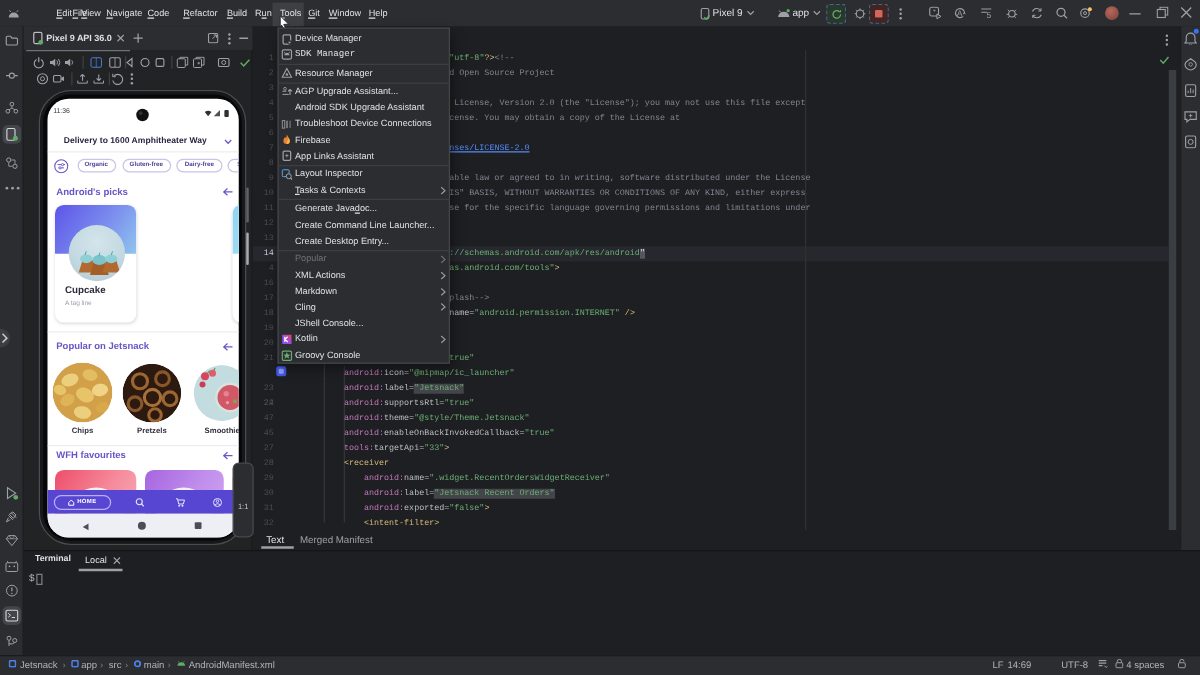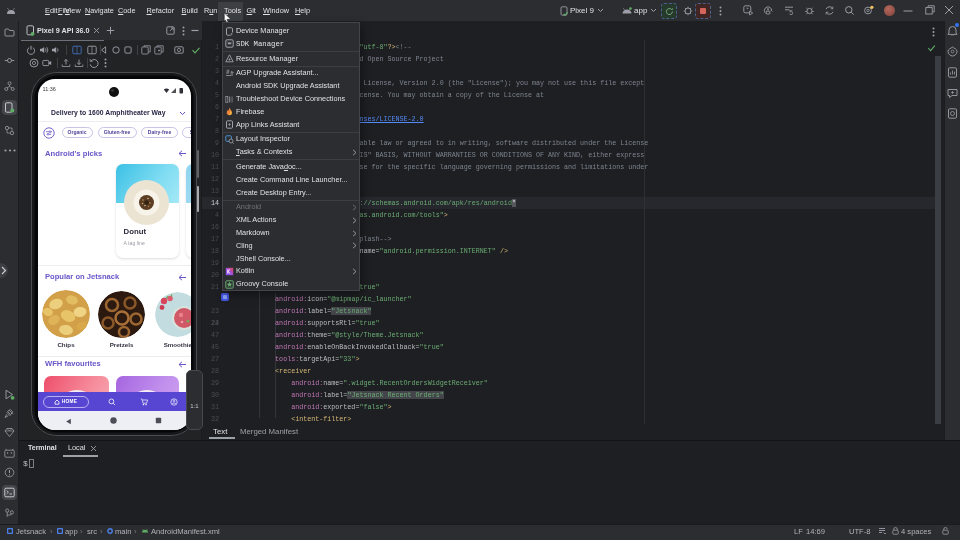--- a/index.html
+++ b/index.html
@@ -372,34 +372,32 @@
         <circle cx="5" cy="7.3" r="0.9" fill="#fff" stroke="#6856c8" stroke-width="0.7"></circle>
       </svg>
 <div style="position:absolute;left:24.0px;top:48.0px;width:31px;height:11px;border:1px solid #c9c3e8;border-radius:6px;box-sizing:border-box;display:flex;align-items:center;justify-content:center;font-family:'Liberation Sans', sans-serif;font-size:5px;font-weight:bold;color:#4f4399;">Organic</div>
 <div style="position:absolute;left:60.0px;top:48.0px;width:39px;height:11px;border:1px solid #c9c3e8;border-radius:6px;box-sizing:border-box;display:flex;align-items:center;justify-content:center;font-family:'Liberation Sans', sans-serif;font-size:5px;font-weight:bold;color:#4f4399;">Gluten-free</div>
 <div style="position:absolute;left:103.5px;top:48.0px;width:37px;height:11px;border:1px solid #c9c3e8;border-radius:6px;box-sizing:border-box;display:flex;align-items:center;justify-content:center;font-family:'Liberation Sans', sans-serif;font-size:5px;font-weight:bold;color:#4f4399;">Dairy-free</div>
 <div style="position:absolute;left:144.5px;top:48.0px;width:30px;height:11px;border:1px solid #c9c3e8;border-radius:6px;box-sizing:border-box;display:flex;align-items:center;justify-content:center;font-family:'Liberation Sans', sans-serif;font-size:5px;font-weight:bold;color:#4f4399;">Sweet</div>
 <div style="position:absolute;left:7.5px;top:70.0px;font-family:'Liberation Sans', sans-serif;font-size:7.7px;font-weight:bold;color:#6856c8;;white-space:nowrap;">Android's picks</div>
 <svg style="position:absolute;left:140.5px;top:71.5px;" width="9" height="7" viewBox="0 0 9 7" fill="none">
         <path d="M4 0.8L1 3.5l3 2.7M1.2 3.5H8" stroke="#6856c8" stroke-width="1"></path>
       </svg>
-<div style="position:absolute;left:78.0px;top:85.0px;width:63px;height:94px;border-radius:7px;background:#fff;box-shadow:0 1px 2.5px rgba(60,60,90,0.18);overflow:hidden;">
-        <div style="position:absolute;left:0;top:0;width:63px;height:39.5px;background:linear-gradient(125deg,#3bc0e5 0%,#7fdcf2 60%,#a5e8f6 100%);"></div>
-        <div style="position:absolute;left:8.5px;top:16.5px;width:45px;height:45px;border-radius:50%;background:#ebe4d3;overflow:hidden;"><svg width="45" height="45" viewBox="0 0 45 45" fill="none">
-            <circle cx="22.5" cy="22.5" r="13" fill="#f7f3e8"></circle>
-            <circle cx="22.5" cy="22.5" r="7.5" fill="#5a3d22"></circle>
-            <circle cx="19" cy="20" r="0.7" fill="#caa06a"></circle>
-            <circle cx="24" cy="18.5" r="0.7" fill="#e8d8c0"></circle>
-            <circle cx="26" cy="23" r="0.7" fill="#caa06a"></circle>
-            <circle cx="21" cy="25.5" r="0.7" fill="#e8d8c0"></circle>
-            <circle cx="24.5" cy="26.5" r="0.7" fill="#b08452"></circle>
-            <circle cx="18.5" cy="23.5" r="0.7" fill="#d8b888"></circle>
-            <circle cx="22.5" cy="22.5" r="2.2" fill="#33220f"></circle>
+<div style="position:absolute;left:6.5px;top:85.0px;width:64.5px;height:94px;border-radius:7px;background:#fff;box-shadow:0 1px 2.5px rgba(60,60,90,0.18);overflow:hidden;">
+        <div style="position:absolute;left:0;top:0;width:64.5px;height:39.5px;background:linear-gradient(125deg,#5c55e8 0%,#7b8cee 55%,#8fc5ee 100%);"></div>
+        <div style="position:absolute;left:10.5px;top:16.5px;width:45px;height:45px;border-radius:50%;background:radial-gradient(circle at 50% 30%, #d4e5eb 0%, #c2d8e0 60%, #b2c4cf 100%);overflow:hidden;"><svg width="45" height="45" viewBox="0 0 45 45" fill="none">
+            <path d="M8 38l3-10h8l3 10z" fill="#b06a30"></path>
+            <path d="M17 40l3-11h9l3 11z" fill="#a35f28"></path>
+            <path d="M27 38l3-10h8l3 10z" fill="#b06a30"></path>
+            <ellipse cx="14" cy="27" rx="5" ry="3.5" fill="#8fd0d6"></ellipse>
+            <ellipse cx="24.5" cy="28" rx="5.5" ry="4" fill="#7cc4cc"></ellipse>
+            <ellipse cx="34" cy="27" rx="5" ry="3.5" fill="#8fd0d6"></ellipse>
+            <path d="M13 24l1-3M24 25l1-3M34 24l1-3" stroke="#4da3ad" stroke-width="0.8"></path>
           </svg></div>
-        <div style="position:absolute;left:8px;top:63px;font-family:'Liberation Sans', sans-serif;font-size:7.8px;font-weight:bold;color:#2d2c3c;">Donut</div>
+        <div style="position:absolute;left:8px;top:63px;font-family:'Liberation Sans', sans-serif;font-size:7.8px;font-weight:bold;color:#2d2c3c;">Cupcake</div>
         <div style="position:absolute;left:8px;top:76px;font-family:'Liberation Sans', sans-serif;font-size:5.2px;color:#9a9ba6;">A tag line</div>
       </div>
 <div style="position:absolute;left:148.0px;top:85.0px;width:60px;height:94px;border-radius:7px;background:#fff;box-shadow:0 1px 2.5px rgba(60,60,90,0.18);overflow:hidden;">
         <div style="position:absolute;left:0;top:0;width:60px;height:39.5px;background:linear-gradient(125deg,#8fd4f0 0%,#b5e5f5 100%);"></div>
       </div>
 <div style="position:absolute;left:0.0px;top:186.0px;width:153px;height:1px;background:#ededf1;"></div>
 <div style="position:absolute;left:7.5px;top:193.5px;font-family:'Liberation Sans', sans-serif;font-size:7.6px;font-weight:bold;color:#6856c8;;white-space:nowrap;">Popular on Jetsnack</div>
 <svg style="position:absolute;left:140.5px;top:195.5px;" width="9" height="7" viewBox="0 0 9 7" fill="none">
         <path d="M4 0.8L1 3.5l3 2.7M1.2 3.5H8" stroke="#6856c8" stroke-width="1"></path>
       </svg>
@@ -632,21 +630,21 @@
 <div style="position:absolute;left:236px;top:134.4px;height:10px;line-height:10px;font-family:'Liberation Sans', sans-serif;font-size:7.3px;color:#dfe1e5;z-index:32;white-space:nowrap;">Layout Inspector</div>
 <div style="position:absolute;left:236px;top:147.2px;height:10px;line-height:10px;font-family:'Liberation Sans', sans-serif;font-size:7.3px;color:#dfe1e5;z-index:32;white-space:nowrap;"><u>T</u>asks &amp; Contexts</div>
 <svg style="position:absolute;left:352px;top:148.7px;z-index:32;" width="5" height="7" viewBox="0 0 5 7">
       <path d="M1 0.8l3 2.7-3 2.7" stroke="#9da0a8" fill="none" stroke-width="0.9"></path>
     </svg>
 <div style="position:absolute;left:223.0px;top:159.2px;width:136.0px;height:1px;background:#3c3e43;z-index:31;"></div>
 <div style="position:absolute;left:236px;top:162.0px;height:10px;line-height:10px;font-family:'Liberation Sans', sans-serif;font-size:7.3px;color:#dfe1e5;z-index:32;white-space:nowrap;">Generate Java<u>d</u>oc...</div>
 <div style="position:absolute;left:236px;top:174.8px;height:10px;line-height:10px;font-family:'Liberation Sans', sans-serif;font-size:7.3px;color:#dfe1e5;z-index:32;white-space:nowrap;">Create Command Line Launcher...</div>
 <div style="position:absolute;left:236px;top:187.6px;height:10px;line-height:10px;font-family:'Liberation Sans', sans-serif;font-size:7.3px;color:#dfe1e5;z-index:32;white-space:nowrap;">Create Desktop Entry...</div>
 <div style="position:absolute;left:223.0px;top:199.6px;width:136.0px;height:1px;background:#3c3e43;z-index:31;"></div>
-<div style="position:absolute;left:236px;top:202.4px;height:10px;line-height:10px;font-family:'Liberation Sans', sans-serif;font-size:7.3px;color:#6f737a;z-index:32;white-space:nowrap;">Android</div>
+<div style="position:absolute;left:236px;top:202.4px;height:10px;line-height:10px;font-family:'Liberation Sans', sans-serif;font-size:7.3px;color:#6f737a;z-index:32;white-space:nowrap;">Popular</div>
 <svg style="position:absolute;left:352px;top:203.9px;z-index:32;" width="5" height="7" viewBox="0 0 5 7">
       <path d="M1 0.8l3 2.7-3 2.7" stroke="#6f737a" fill="none" stroke-width="0.9"></path>
     </svg>
 <div style="position:absolute;left:236px;top:215.2px;height:10px;line-height:10px;font-family:'Liberation Sans', sans-serif;font-size:7.3px;color:#dfe1e5;z-index:32;white-space:nowrap;">XML Actions</div>
 <svg style="position:absolute;left:352px;top:216.7px;z-index:32;" width="5" height="7" viewBox="0 0 5 7">
       <path d="M1 0.8l3 2.7-3 2.7" stroke="#9da0a8" fill="none" stroke-width="0.9"></path>
     </svg>
 <div style="position:absolute;left:236px;top:228.0px;height:10px;line-height:10px;font-family:'Liberation Sans', sans-serif;font-size:7.3px;color:#dfe1e5;z-index:32;white-space:nowrap;">Markdown</div>
 <svg style="position:absolute;left:352px;top:229.5px;z-index:32;" width="5" height="7" viewBox="0 0 5 7">
       <path d="M1 0.8l3 2.7-3 2.7" stroke="#9da0a8" fill="none" stroke-width="0.9"></path>

